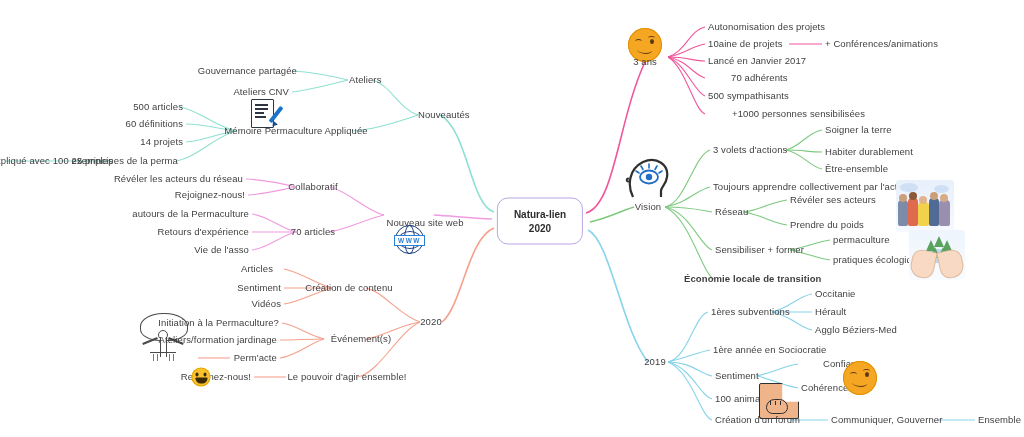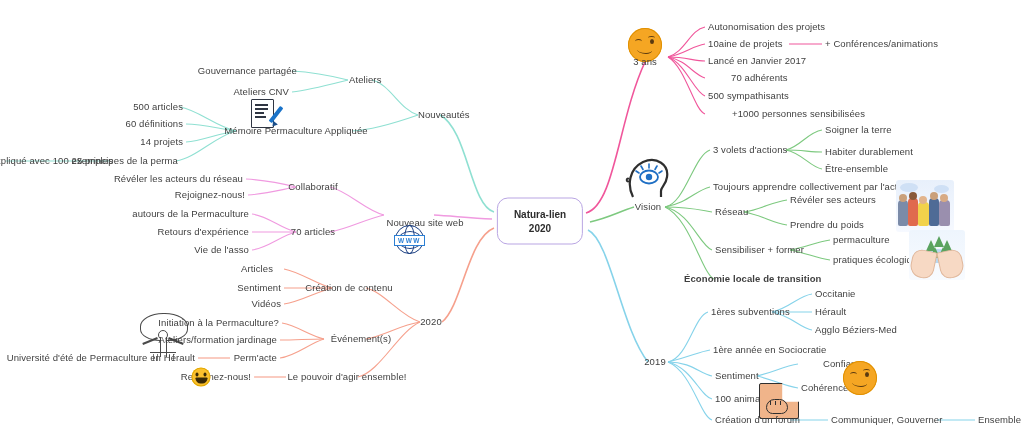--- a/index.html
+++ b/index.html
@@ -313,21 +313,20 @@
         <div class="base"></div>
       <div class="gl" style="left:17px;"></div>
         <div class="gl" style="left:21px;"></div>
       <div class="gl" style="left:33px;"></div>
         <div class="gl" style="left:37px;"></div>
       </div>
   </div>
   <div class="node r" style="left:279px;top:323px;">Initiation à la Permaculture?</div>
   <div class="node r" style="left:277px;top:340px;">Ateliers/formation jardinage</div>
   <div class="node r" style="left:277px;top:358px;">Perm'acte</div>
-  <div class="node r" style="left:195px;top:358px;">Université d'été de Permaculture en Hérault</div>
   <div class="node c" style="left:347px;top:377px;">Le pouvoir d'agir ensemble!</div>
   <div class="node r" style="left:251px;top:377px;">Rejoignez-nous!</div>
   <div class="icon" style="left:201px;top:377px;">
     <div class="grin">
         <div class="ge a"></div>
         <div class="ge b"></div>
         <div class="gm"></div>
       </div>
   </div>
 

